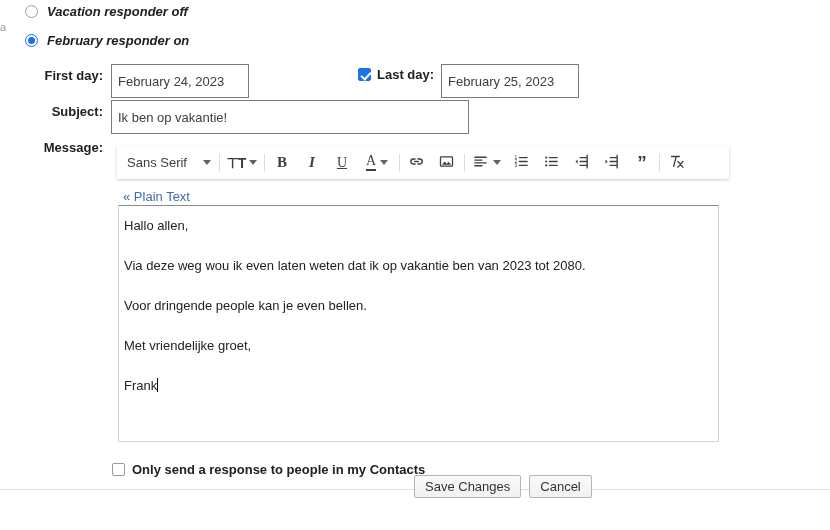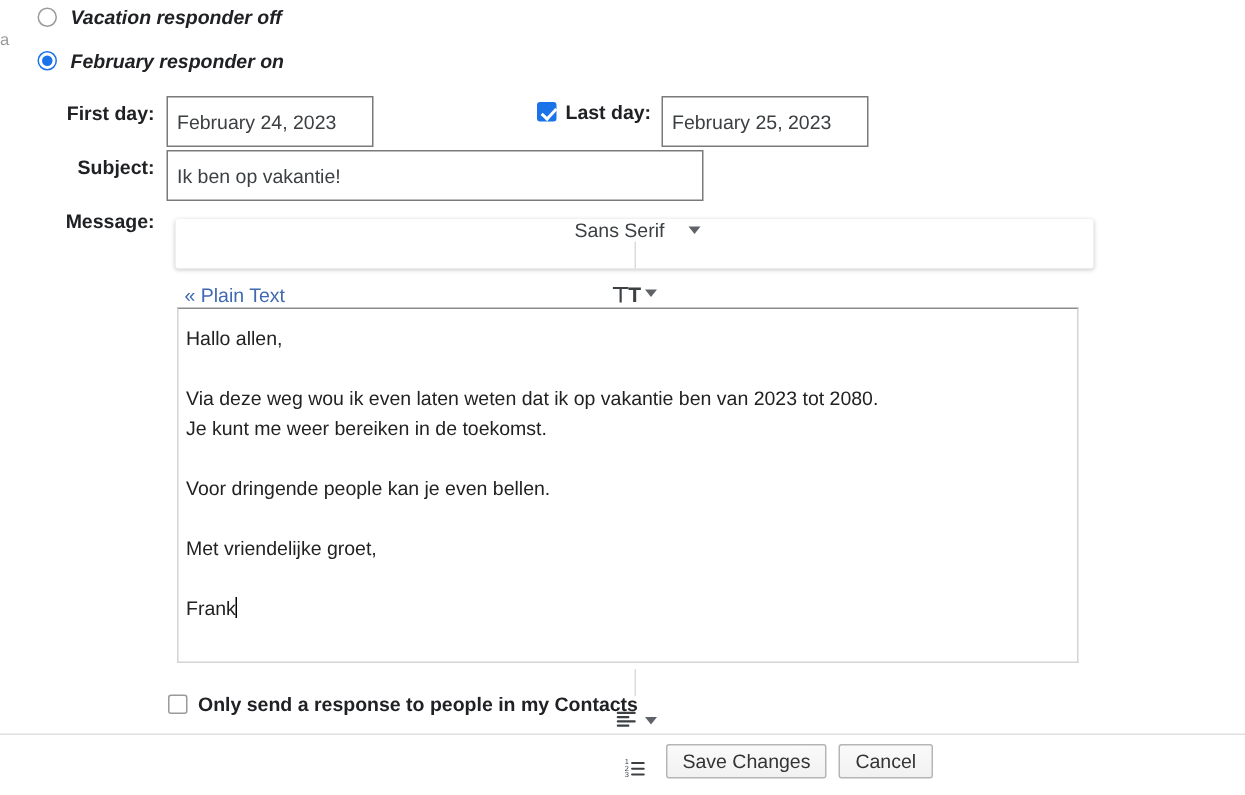--- a/index.html
+++ b/index.html
@@ -151,21 +151,20 @@
     left: 117px;
     top: 146px;
     width: 612px;
     height: 33px;
     background: #ffffff;
     box-sizing: border-box;
     display: flex;
     align-items: center;
     box-shadow: 0 1px 3px rgba(60,64,67,0.28);
     border-radius: 2px;
-    flex-direction: column;
   }
   .tb-sep {
     width: 1px;
     height: 18px;
     background: #dadce0;
     flex: none;
     margin: 0 2px;
   }
   .font-select {
     display: flex;
@@ -258,24 +257,23 @@
     position: absolute;
     left: 0px;
     top: 489px;
     width: 830px;
     height: 1px;
     background: #e0e0e0;
   }
   #footer-actions {
     position: absolute;
     left: 414px;
-    top: 496px;
+    top: 475px;
     display: flex;
     gap: 8px;
-    margin-left: 30px;
   }
   .btn {
     box-sizing: border-box;
     background: linear-gradient(#fafafa, #f1f1f1);
     border: 1px solid #b5b5b5;
     border-radius: 2px;
     font-family: "Liberation Sans", sans-serif;
     font-size: 13px;
     color: #333333;
     height: 23px;
@@ -426,21 +424,20 @@
     </span>
   </div>
 </div>
 
 <div id="plain-text-link">« Plain Text</div>
 
 <div id="message-body">
   <div class="msg-line">Hallo allen,</div>
   <div class="msg-line blank"></div>
   <div class="msg-line">Via deze weg wou ik even laten weten dat ik op vakantie ben van 2023 tot 2080.</div>
-  <div class="msg-line">Je kunt me weer bereiken in de toekomst.</div>
   <div class="msg-line blank"></div>
   <div class="msg-line">Voor dringende people kan je even bellen.</div>
   <div class="msg-line blank"></div>
   <div class="msg-line">Met vriendelijke groet,</div>
   <div class="msg-line blank"></div>
   <div class="msg-line"><span>Frank</span><span class="caret-bar"></span></div>
 </div>
 
 <div id="contacts-row">
   <span class="cb"></span>

